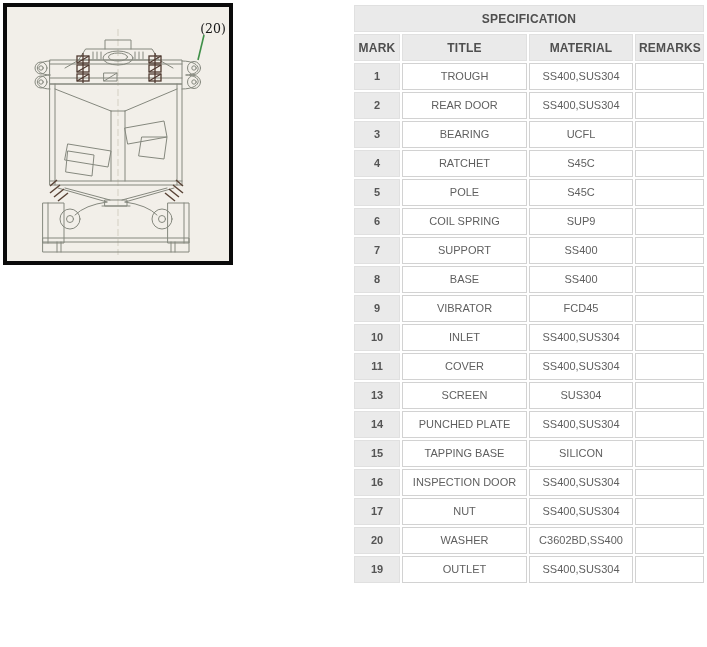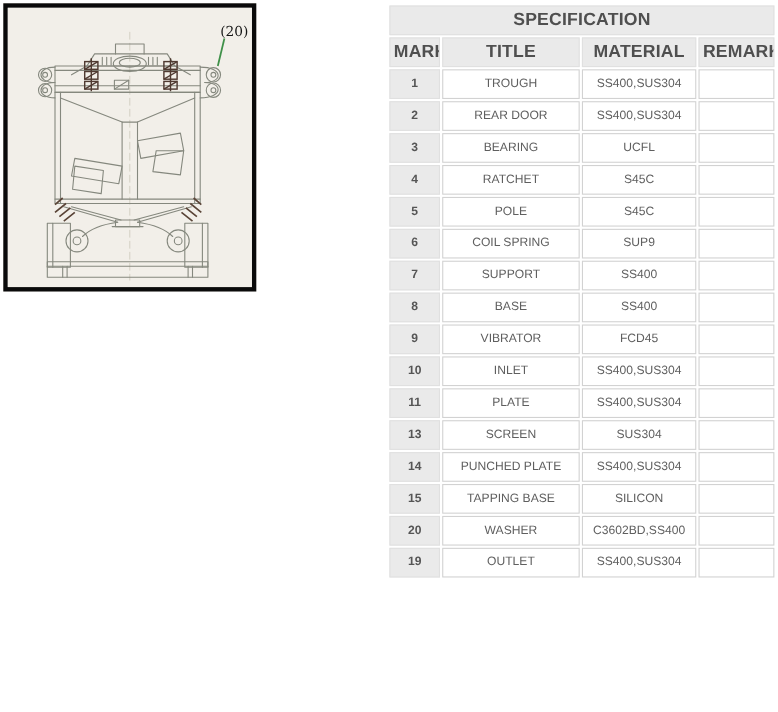--- a/index.html
+++ b/index.html
@@ -25,21 +25,21 @@
   }
   table.spec th, table.spec td{
     height:25px;padding:0 3px;
     font-family:"Liberation Sans",sans-serif;
     font-size:11px;line-height:1;
     text-align:center;vertical-align:middle;
     white-space:nowrap;overflow:hidden;
   }
   table.spec th{
     background:#eaeaea;border:1px solid #e0e0e0;
-    color:#4f4f4f;font-weight:600;font-size:16px;letter-spacing:.2px;
+    color:#4f4f4f;font-weight:600;font-size:12px;letter-spacing:.2px;
   }
   table.spec td{
     background:#ffffff;border:1px solid #d2d2d2;color:#5f5f5f;
   }
   table.spec td.mark{
     background:#eaeaea;border-color:#e0e0e0;color:#555555;font-weight:600;
   }
 </style>
 </head>
 <body>
@@ -257,21 +257,21 @@
           <td></td>
         </tr>
         <tr>
           <td class="mark">10</td>
           <td>INLET</td>
           <td>SS400,SUS304</td>
           <td></td>
         </tr>
         <tr>
           <td class="mark">11</td>
-          <td>PLATE</td>
+          <td>COVER</td>
           <td>SS400,SUS304</td>
           <td></td>
         </tr>
         <tr>
           <td class="mark">13</td>
           <td>SCREEN</td>
           <td>SUS304</td>
           <td></td>
         </tr>
         <tr>
@@ -280,20 +280,32 @@
           <td>SS400,SUS304</td>
           <td></td>
         </tr>
         <tr>
           <td class="mark">15</td>
           <td>TAPPING BASE</td>
           <td>SILICON</td>
           <td></td>
         </tr>
         <tr>
+          <td class="mark">16</td>
+          <td>INSPECTION DOOR</td>
+          <td>SS400,SUS304</td>
+          <td></td>
+        </tr>
+        <tr>
+          <td class="mark">17</td>
+          <td>NUT</td>
+          <td>SS400,SUS304</td>
+          <td></td>
+        </tr>
+        <tr>
           <td class="mark">20</td>
           <td>WASHER</td>
           <td>C3602BD,SS400</td>
           <td></td>
         </tr>
         <tr>
           <td class="mark">19</td>
           <td>OUTLET</td>
           <td>SS400,SUS304</td>
           <td></td>

